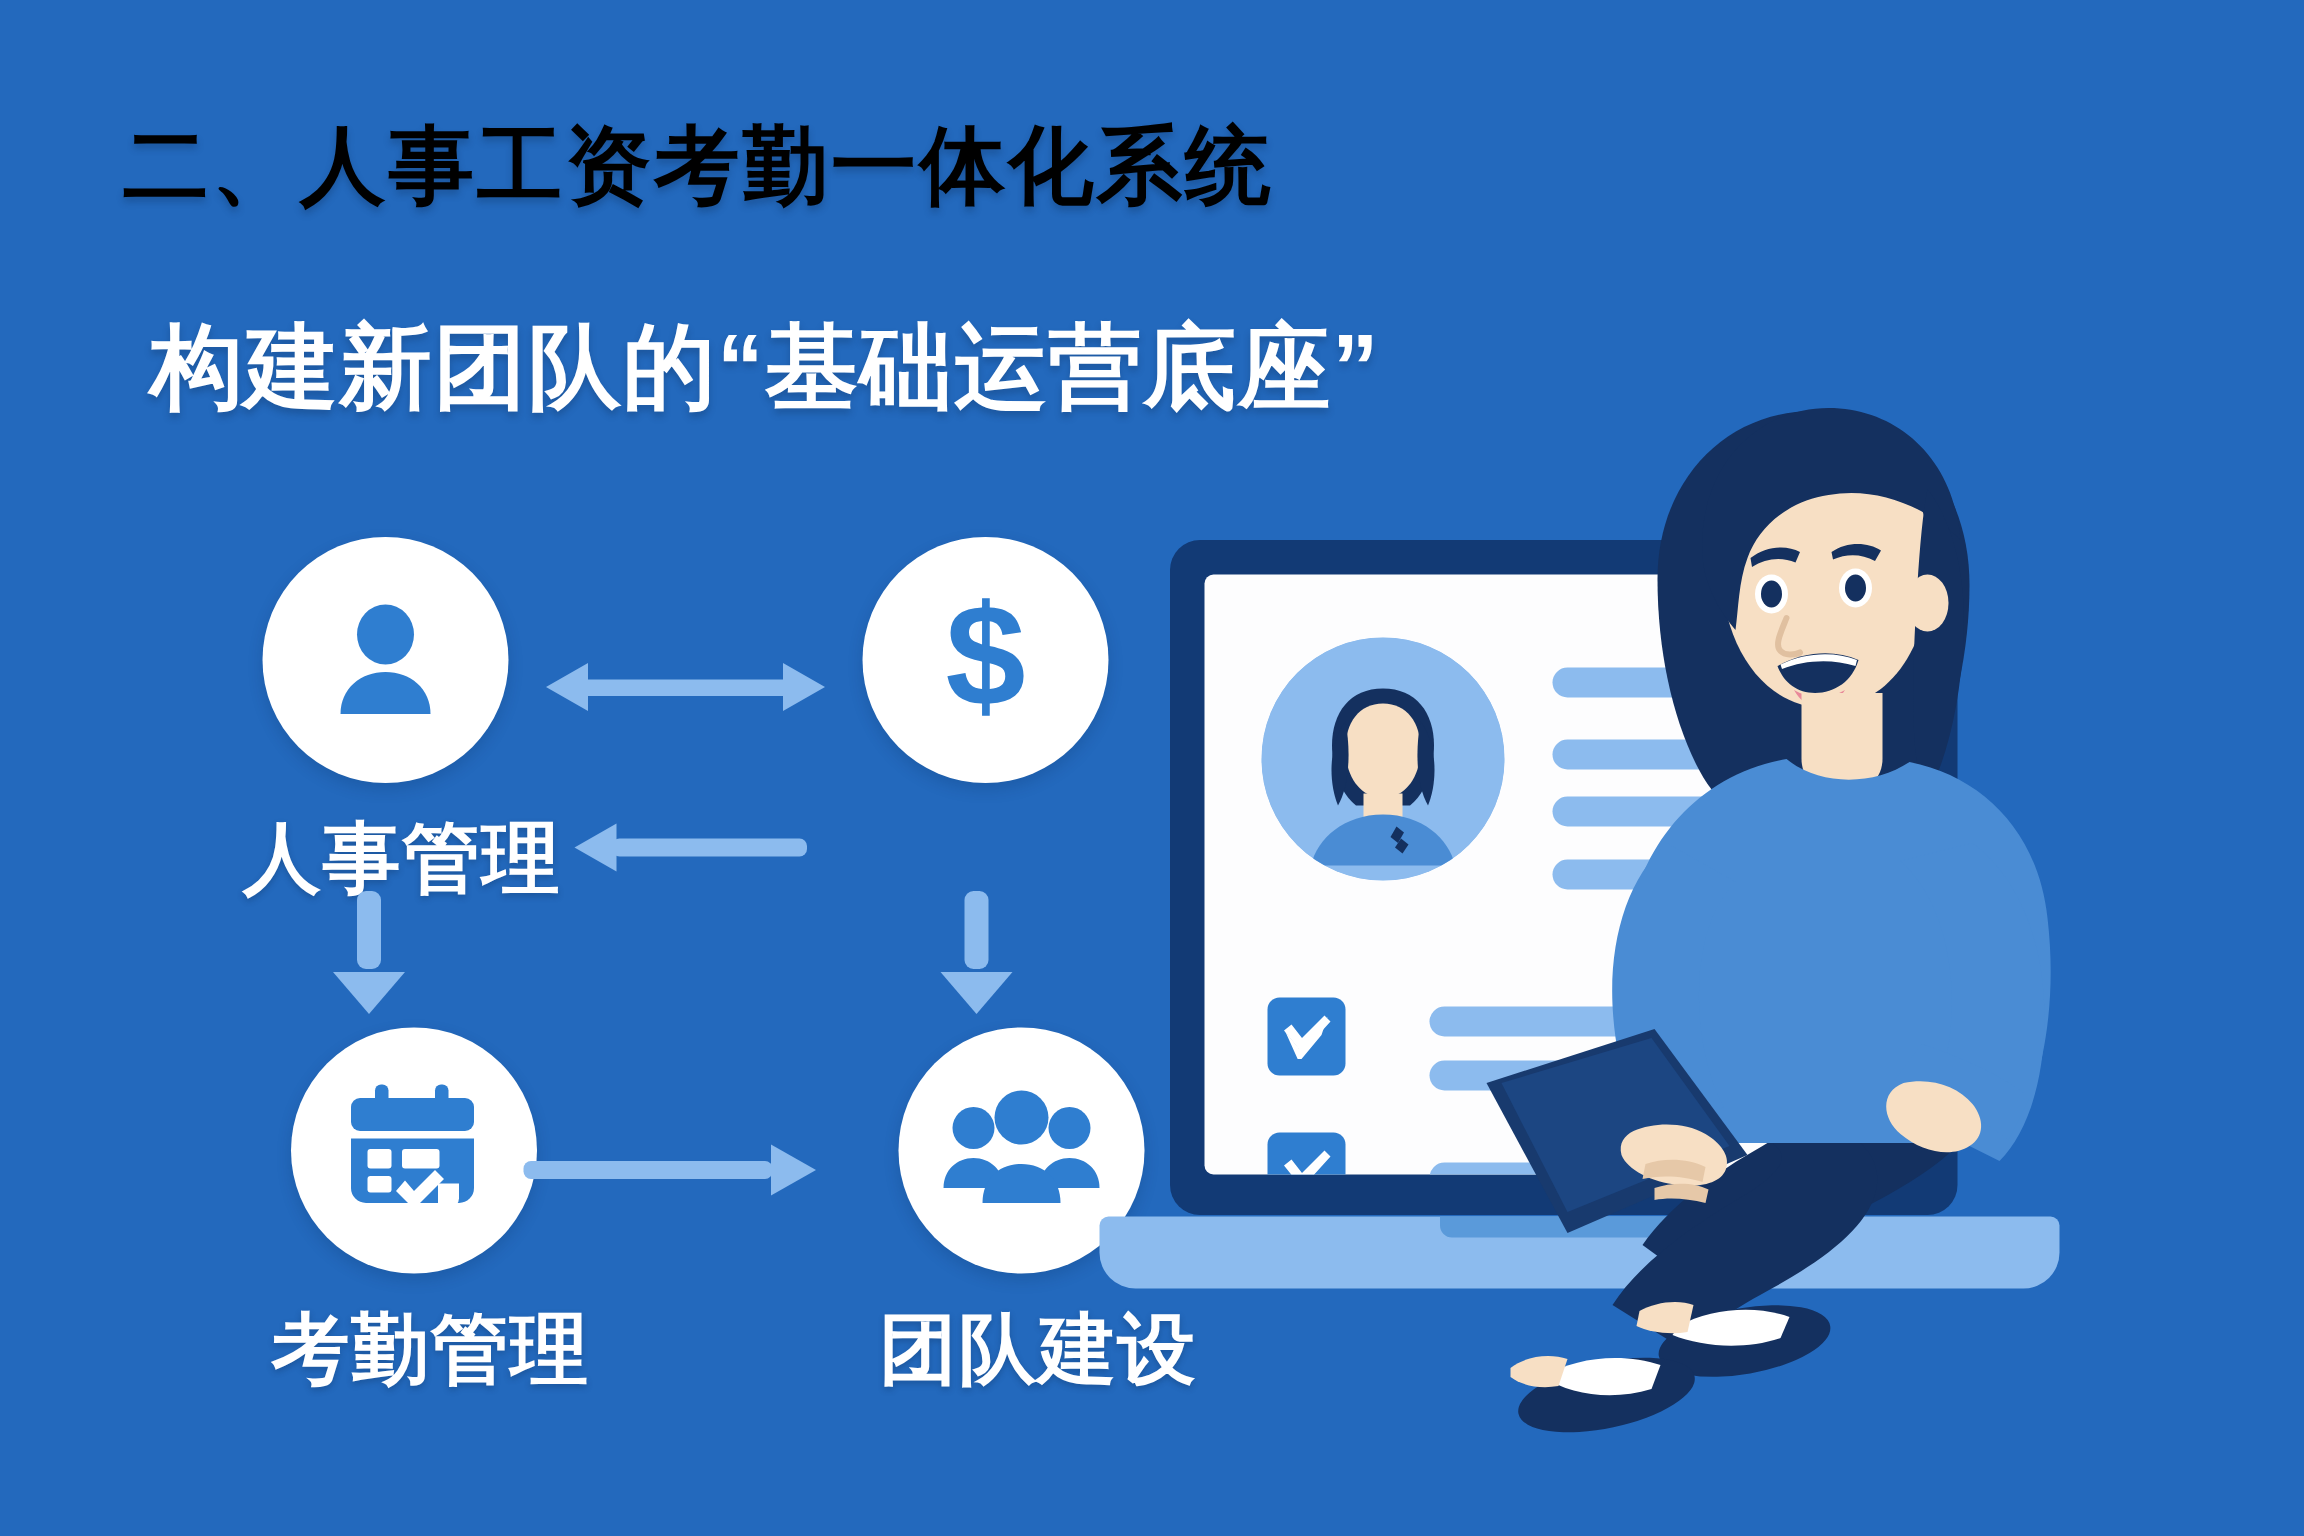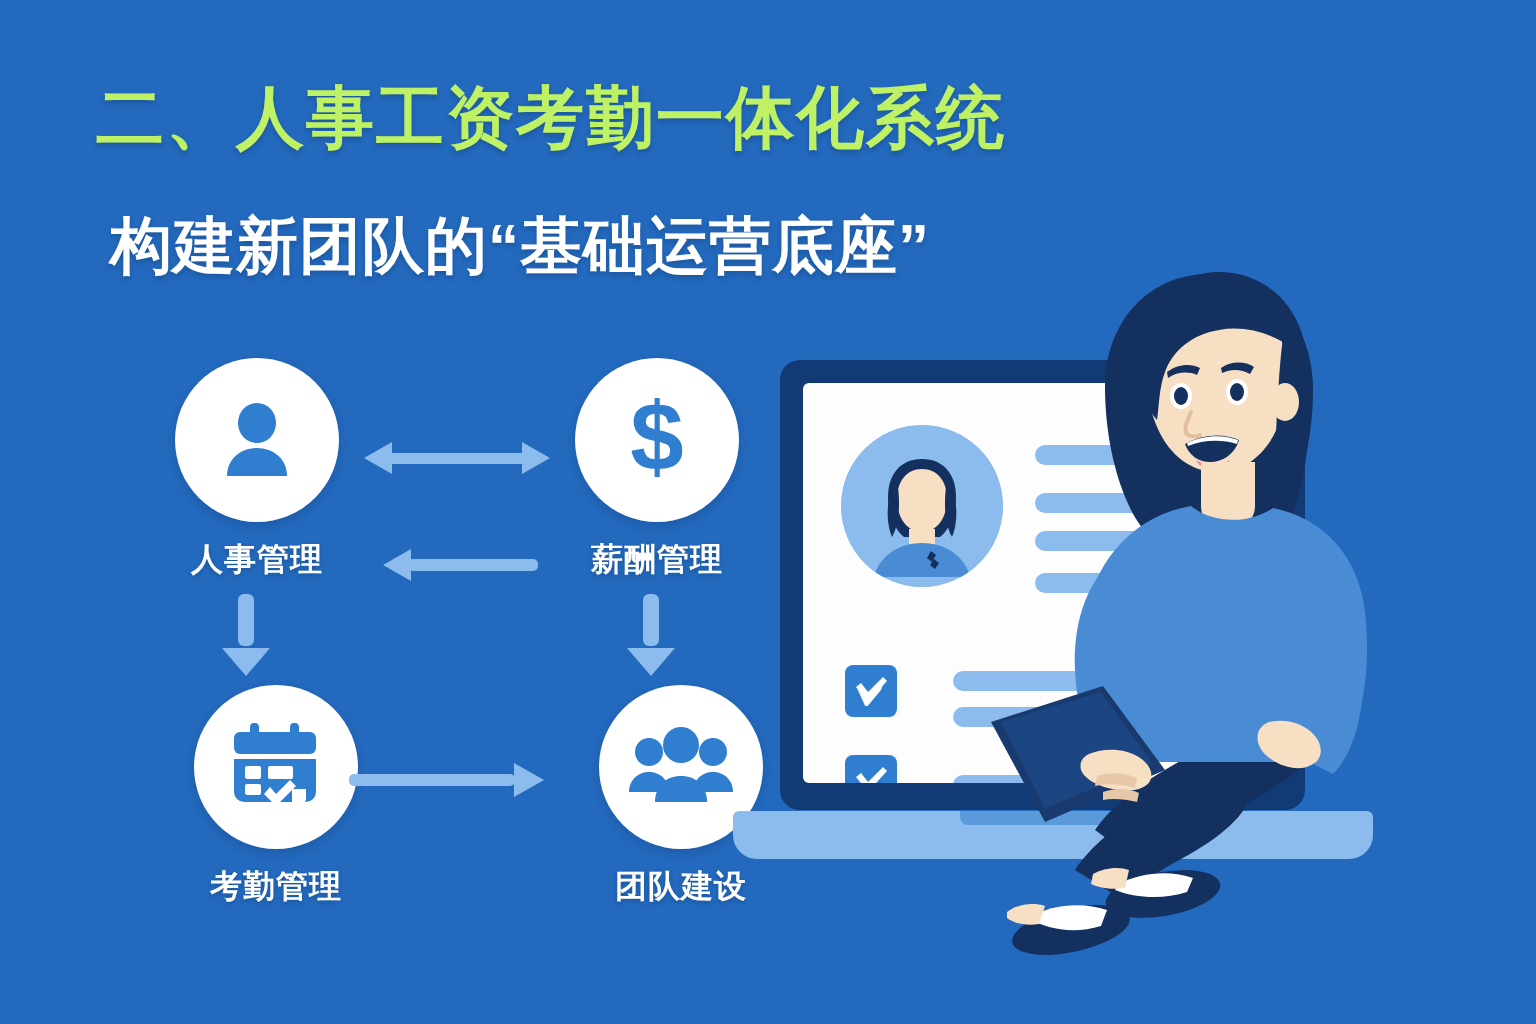--- a/index.html
+++ b/index.html
@@ -6,47 +6,47 @@
   body{
     width:1536px;height:1024px;overflow:hidden;
     background:#2369bd;
     font-family:"Liberation Sans","DejaVu Sans",sans-serif;
     position:relative;
   }
   .stage{position:absolute;inset:0;}
 
   
   .title{
-    position:absolute;left:96px;top:82px;
-    font-size:68px;line-height:1.05;
-    font-weight:bold;color:#bef264;
+    position:absolute;left:82px;top:82px;
+    font-size:57px;line-height:1.05;
+    font-weight:bold;color:#000000;
     letter-spacing:2px;
     white-space:nowrap;
     text-shadow:0 3px 5px rgba(10,40,80,.28);
   }
   .subtitle{
-    position:absolute;left:110px;top:213px;
+    position:absolute;left:100px;top:213px;
     font-size:62px;line-height:1.05;
     font-weight:bold;color:#ffffff;
     letter-spacing:1px;
     white-space:nowrap;
     text-shadow:0 3px 5px rgba(10,40,80,.28);
   }
 
   
   .flow{position:absolute;left:0;top:340px;width:780px;height:620px;}
   .node{position:absolute;width:190px;text-align:center;}
   .node-circle{
     width:164px;height:164px;border-radius:50%;
     background:#ffffff;margin:0 auto;
     display:flex;align-items:center;justify-content:center;
     box-shadow:0 4px 10px rgba(8,35,70,.18);
   }
   .node-label{
-    margin-top:16px;font-size:32px;font-weight:bold;color:#ffffff;
+    margin-top:16px;font-size:52px;font-weight:bold;color:#ffffff;
     letter-spacing:1px;white-space:nowrap;
     text-shadow:0 2px 4px rgba(10,40,80,.3);
   }
   .n-hr{left:162px;top:18px;}
   .n-pay{left:562px;top:18px;}
   .n-att{left:181px;top:345px;}
   .n-team{left:562px;top:345px;margin-left:24px;}
 
   .arrow{position:absolute;}
   .a-top{left:362px;top:92px;}
@@ -116,21 +116,20 @@
       </div>
       <div class="node-label">人事管理</div>
     </div>
 
     <div class="node n-pay">
       <div class="node-circle">
         <svg width="96" height="104" viewBox="0 0 96 104">
           <text x="48" y="82" font-family="Liberation Sans, sans-serif" font-size="96" font-weight="bold" fill="#2f7ed0" text-anchor="middle">$</text>
         </svg>
       </div>
-      <div class="node-label">薪酬管理</div>
     </div>
 
     <div class="node n-att">
       <div class="node-circle">
         <svg width="100" height="96" viewBox="0 0 100 96">
           <rect x="24" y="4" width="9" height="16" rx="4" fill="#2f7ed0"></rect>
           <rect x="64" y="4" width="9" height="16" rx="4" fill="#2f7ed0"></rect>
           <rect x="8" y="13" width="82" height="22" rx="6" fill="#2f7ed0"></rect>
           <path d="M8 40h82v33a10 10 0 0 1-10 10H18a10 10 0 0 1-10-10z" fill="#2f7ed0"></path>
           <rect x="19" y="47" width="16" height="13" rx="2" fill="#ffffff"></rect>

